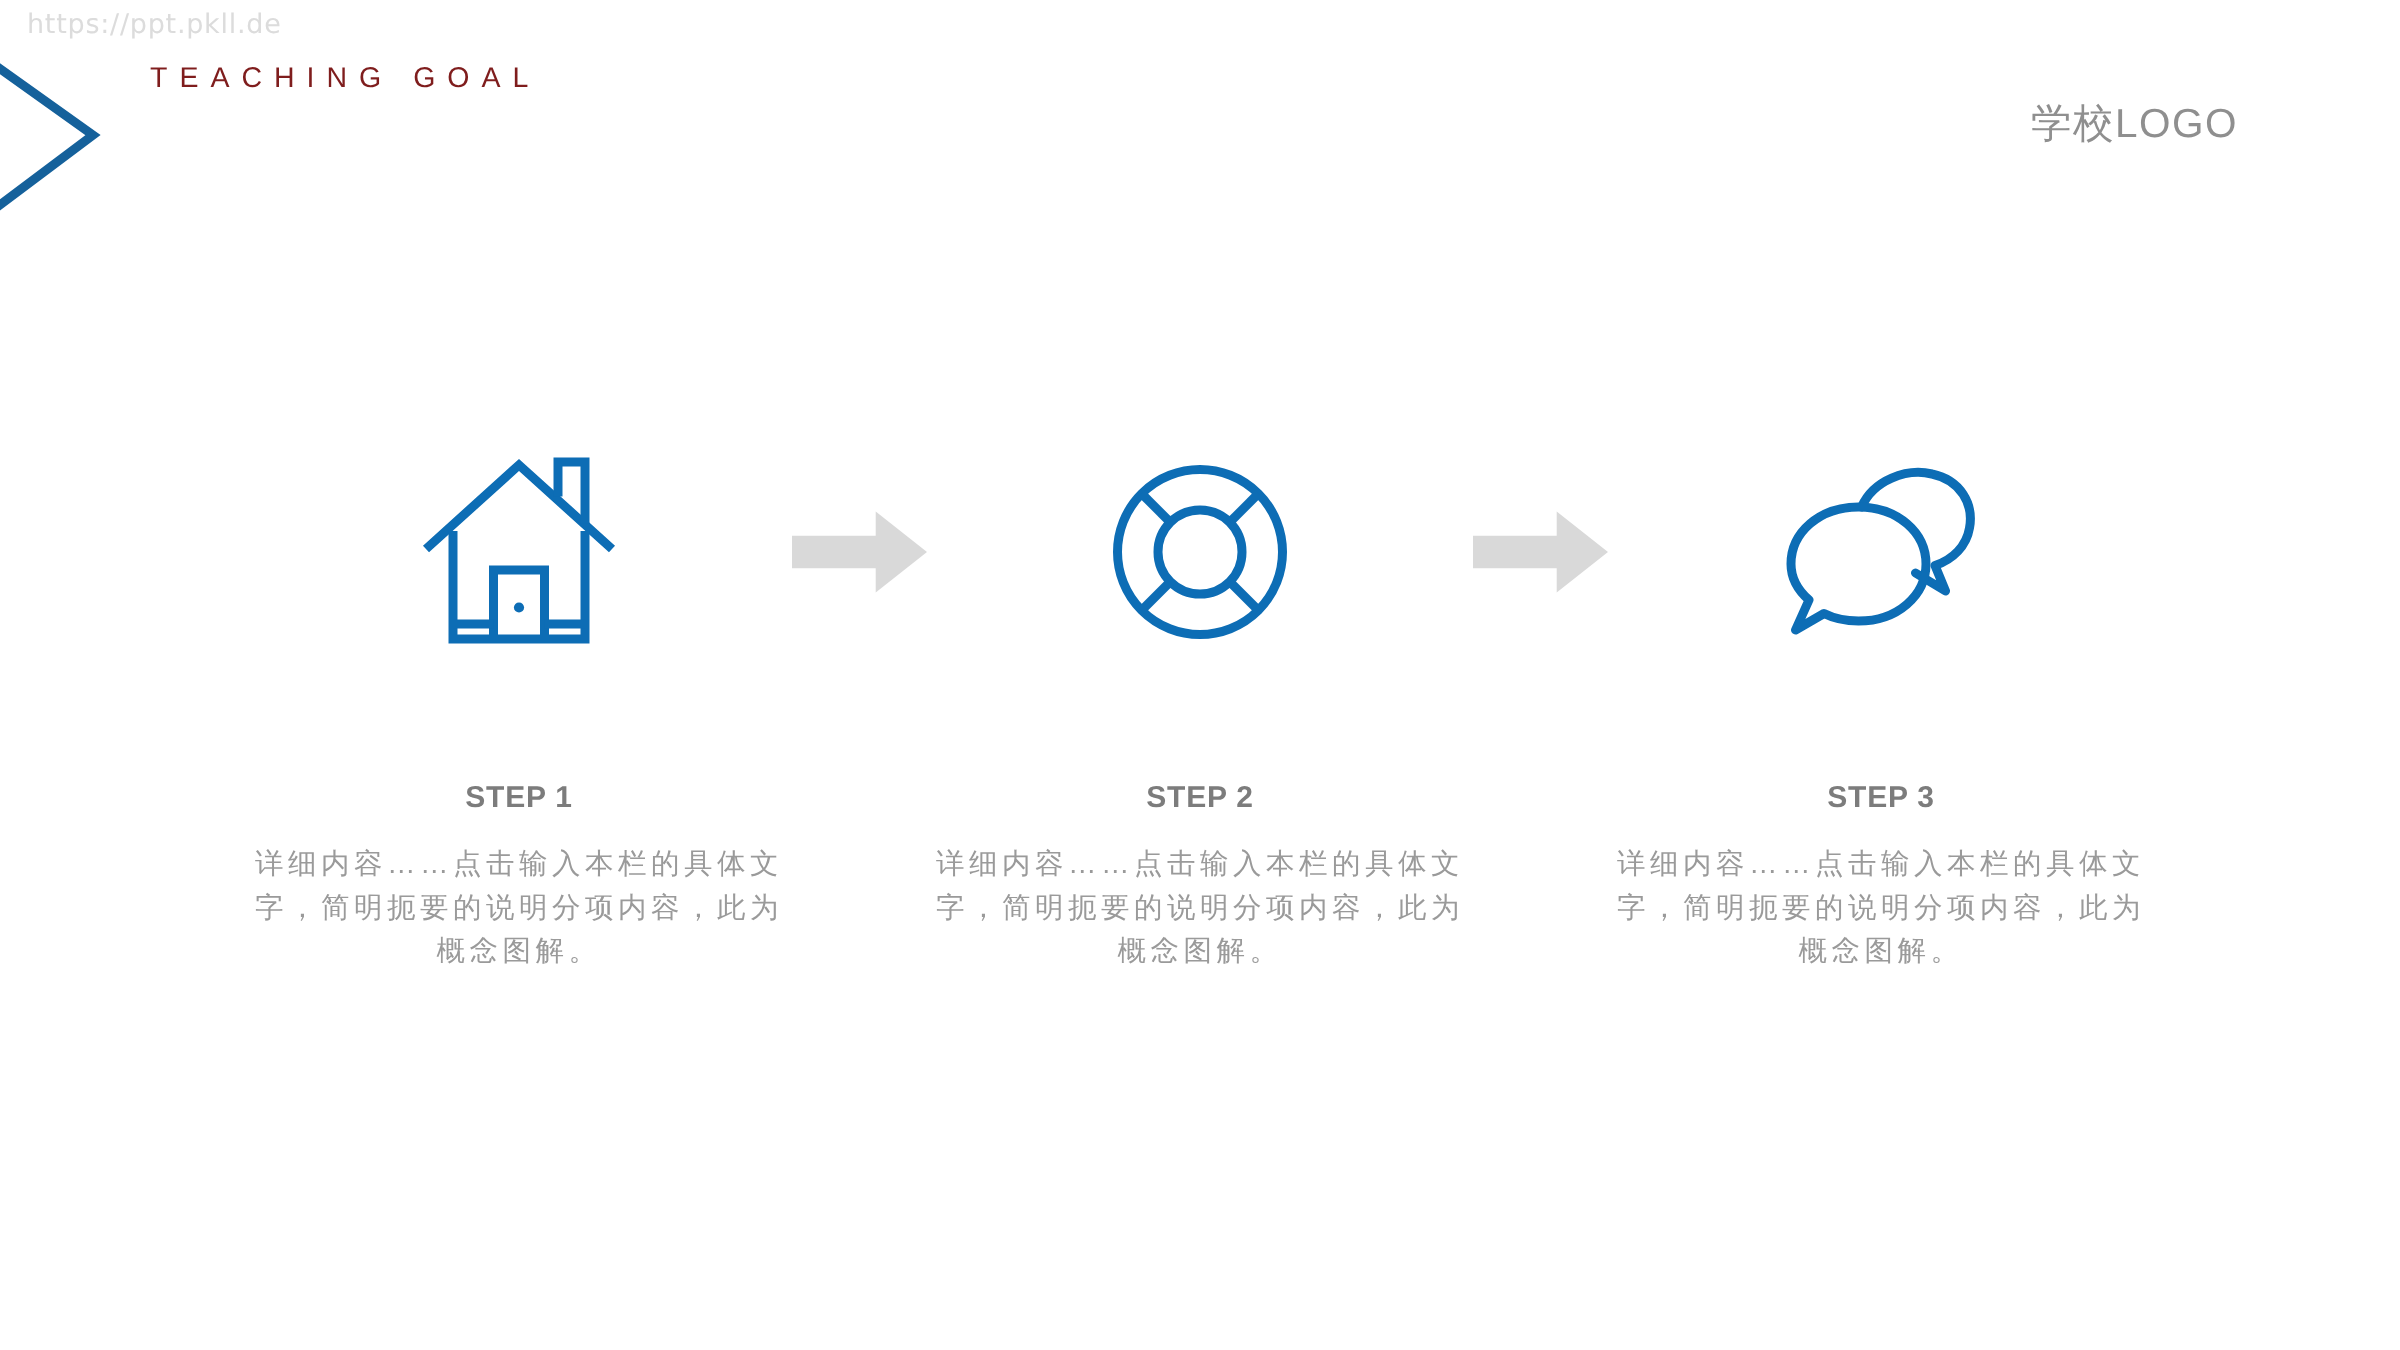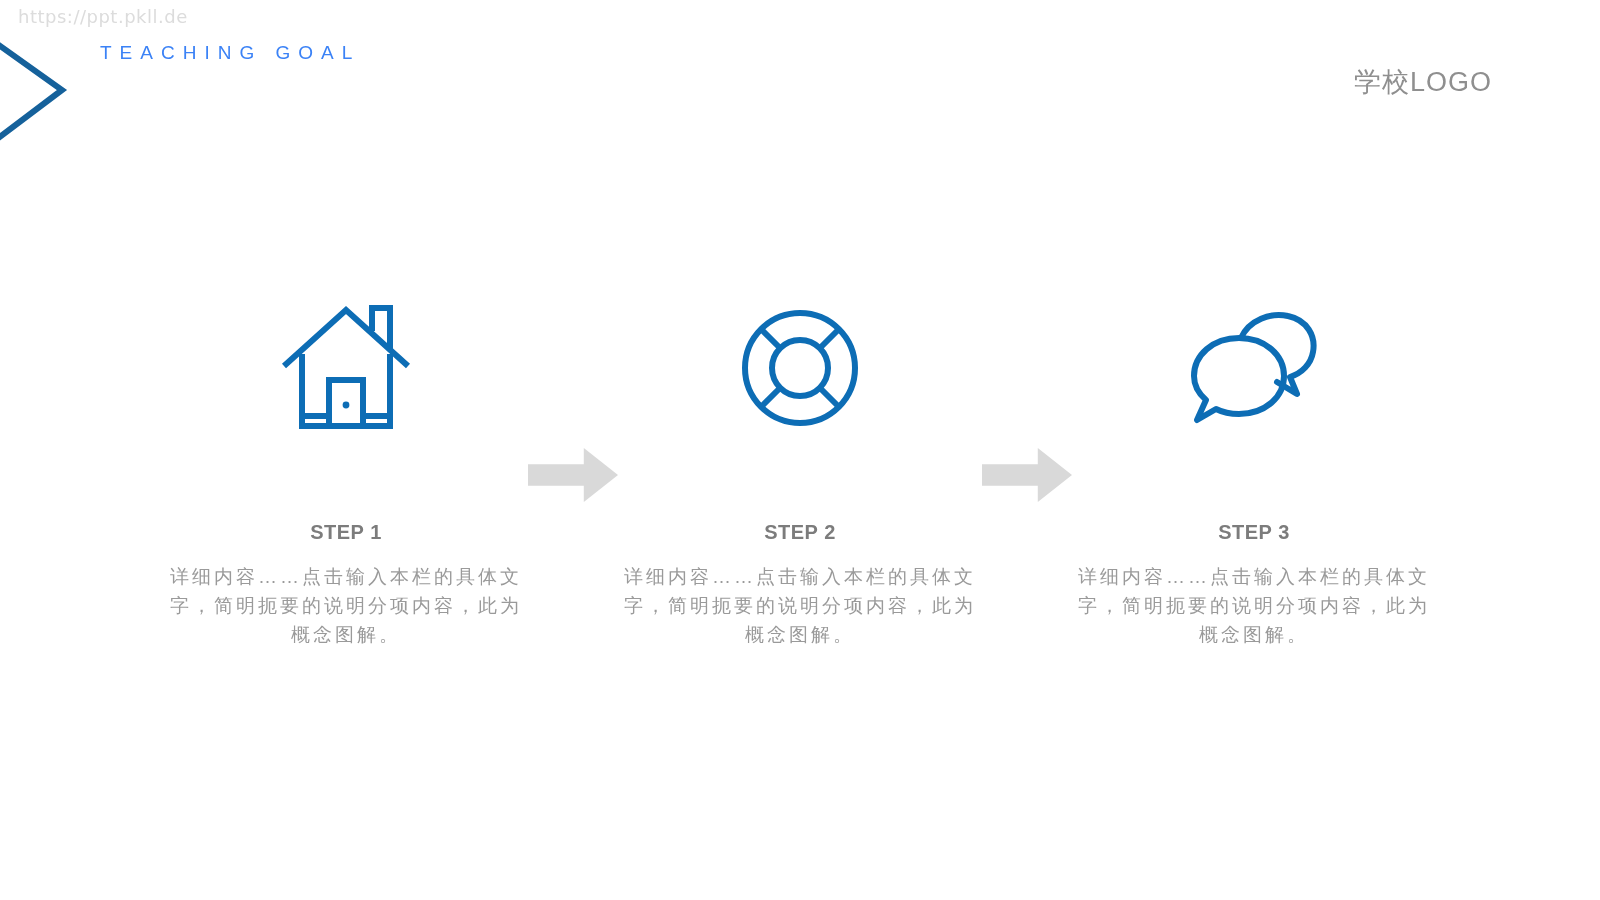--- a/index.html
+++ b/index.html
@@ -50,21 +50,21 @@
     font-weight: bold;
     color: #111111;
     letter-spacing: 2px;
     margin: 0;
     font-family: "DejaVu Sans", "Liberation Sans", sans-serif;
   }
   .title-en {
     margin: 4px 0 0 4px;
     font-size: 19px;
     letter-spacing: 8px;
-    color: #3b82f6;
+    color: #7f1d1d;
     font-weight: normal;
   }
 
   .school-logo {
     position: absolute;
     right: 108px;
     top: 64px;
     font-size: 27px;
     color: #8f8f8f;
     letter-spacing: 1px;
@@ -72,21 +72,21 @@
     white-space: nowrap;
   }
 
   
   .steps-row {
     position: absolute;
     left: 0;
     top: 300px;
     width: 1600px;
     display: flex;
-    align-items: center;
+    align-items: flex-start;
     justify-content: center;
   }
   .step-col {
     width: 380px;
     display: flex;
     flex-direction: column;
     align-items: center;
     flex: 0 0 auto;
   }
   .step-icon {

